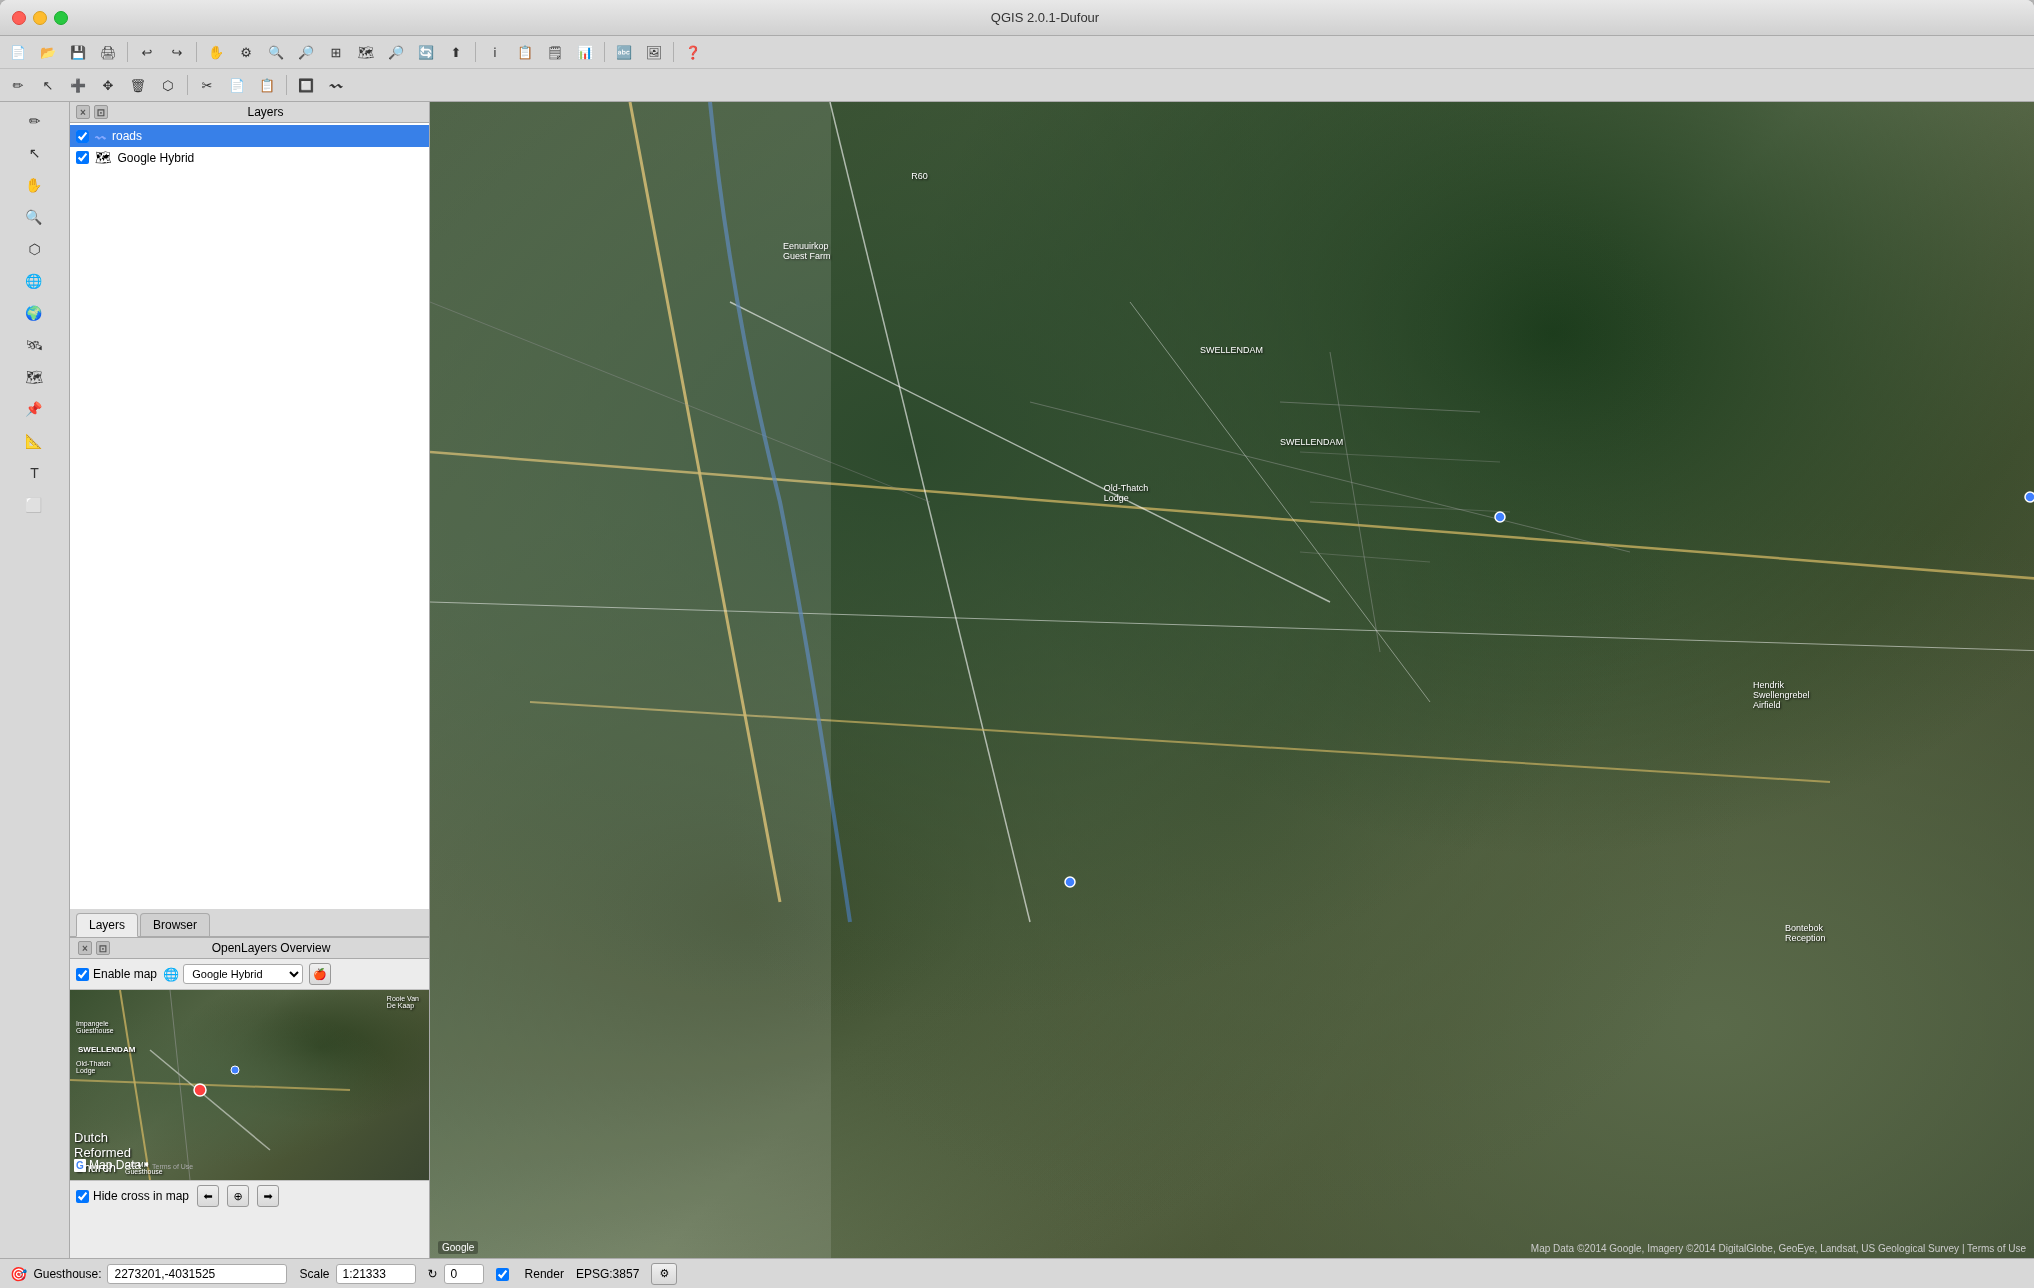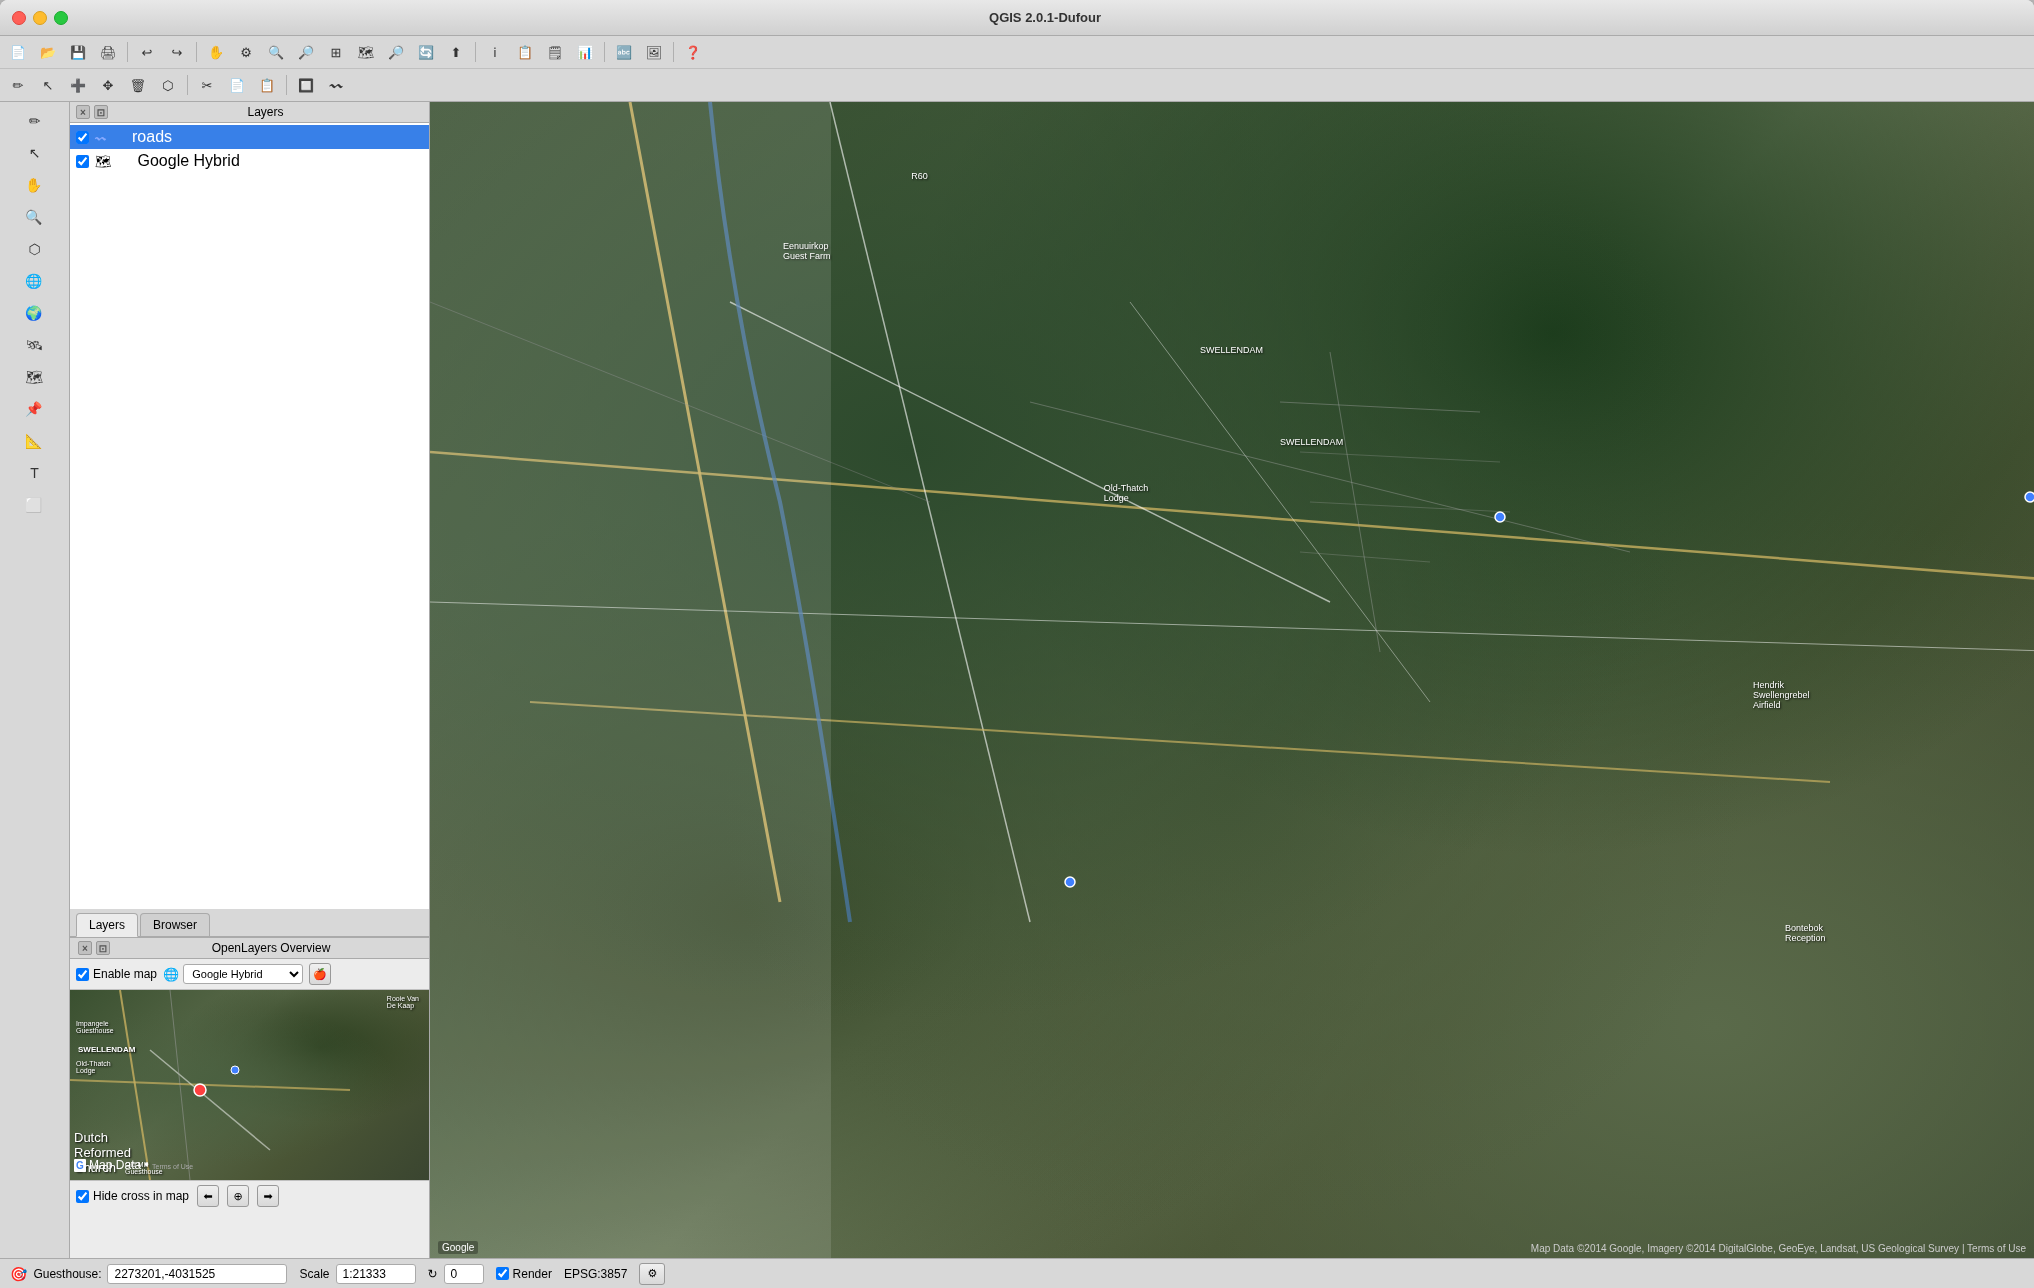--- a/index.html
+++ b/index.html
@@ -46,21 +46,21 @@
       cursor: pointer;
     }
     .tl-close { background: #ff5f57; border: 1px solid #e0433c; }
     .tl-min   { background: #febc2e; border: 1px solid #d9a020; }
     .tl-max   { background: #28c840; border: 1px solid #1aaa2f; }
 
     .title-text {
       flex: 1;
       text-align: center;
       font-size: 13px;
-      font-weight: 700;
+      font-weight: 400;
       color: #333;
     }
 
     
     .toolbar-area {
       background: #d8d8d8;
       border-bottom: 1px solid #aaa;
       flex-shrink: 0;
     }
     .toolbar-row {
@@ -176,22 +176,21 @@
     .layer-item.selected {
       background: #3880e8;
       color: white;
     }
     .layer-checkbox {
       width: 13px;
       height: 13px;
       flex-shrink: 0;
     }
     .layer-name {
-      font-size: 16px;
-      margin-left: 20px;
+      font-size: 12px;
     }
     .layer-item.selected .layer-name {
       color: white;
     }
 
     
     .panel-tabs {
       display: flex;
       background: #d8d8d8;
       border-bottom: 1px solid #aaa;
@@ -324,22 +323,22 @@
     .scale-input {
       padding: 2px 6px;
       border: 1px solid #aaa;
       border-radius: 3px;
       background: white;
       font-size: 12px;
       width: 80px;
     }
     .status-render {
       display: flex;
-      align-items: flex-start;
-      gap: 4px;
+      align-items: flex-end;
+      gap: 16px;
     }
     .render-checkbox {
       width: 13px;
       height: 13px;
     }
 
     
     .sat-map {
       width: 100%;
       height: 100%;

